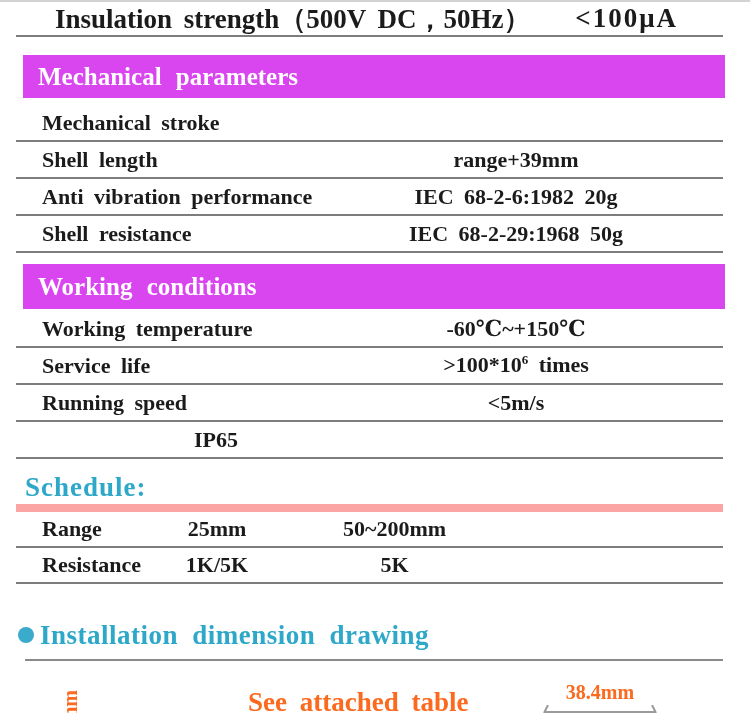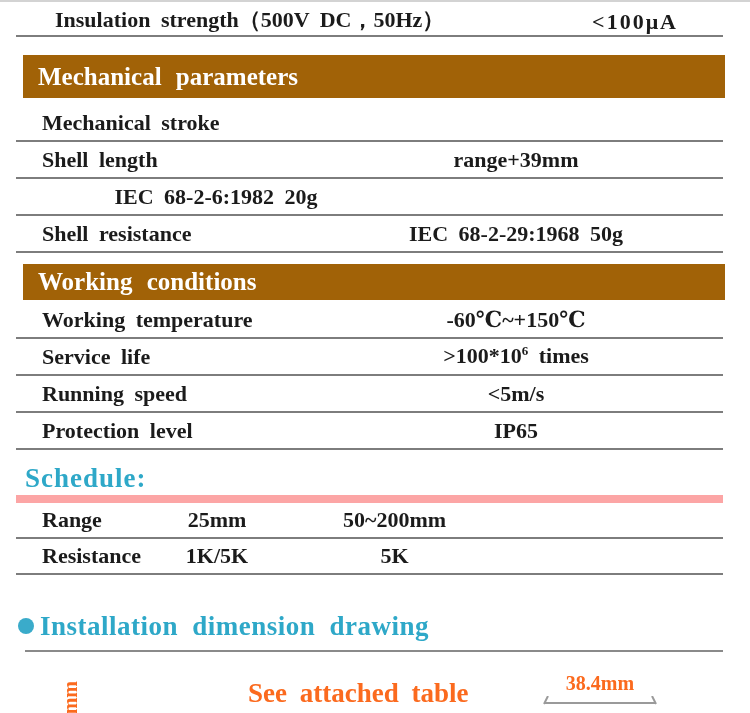--- a/index.html
+++ b/index.html
@@ -11,35 +11,35 @@
     display:flex;flex-direction:column;
     font-family:"Liberation Serif","DejaVu Serif",serif;
     font-weight:700;color:#1b1b1b;
   }
   .top-hairline{position:absolute;top:0;left:0;width:750px;height:2px;background:#d3d3d3;}
 
   
   .spec-top{
     margin:2px 27px 0 16px;height:33px;
     border-bottom:2px solid #7d7d7d;
-    display:flex;align-items:flex-end;
-    font-size:22px;word-spacing:5px;
+    display:flex;align-items:center;
+    font-size:27px;word-spacing:5px;
   }
   .spec-top .lbl{padding-left:39px;}
   .spec-top .val{margin-left:auto;padding-right:45px;letter-spacing:2px;}
 
   
   .bar{
     margin:18px 25px 0 23px;height:43px;
-    background:#a16207;color:#ffffff;
+    background:#d946ef;color:#ffffff;
     display:flex;align-items:center;
     font-size:25px;word-spacing:8px;
     padding-left:15px;box-sizing:border-box;
   }
-  .bar.second{margin-top:11px;height:36px;}
+  .bar.second{margin-top:11px;height:45px;}
 
   
   .table{margin:0 27px 0 16px;}
   .table.mech{padding-top:7px;}
   .table.work{padding-top:2px;}
   .trow{
     height:35px;border-bottom:2px solid #7d7d7d;
     display:flex;align-items:center;font-size:22px;word-spacing:5px;
   }
   .tlabel{flex:0 0 300px;padding-left:26px;box-sizing:border-box;}
@@ -104,20 +104,21 @@
 
   <div class="table mech">
     <div class="trow">
       <span class="tlabel">Mechanical stroke</span>
     </div>
     <div class="trow">
       <span class="tlabel">Shell length</span>
       <span class="tval">range+39mm</span>
     </div>
     <div class="trow">
+      <span class="tlabel">Anti vibration performance</span>
       <span class="tval">IEC 68-2-6:1982 20g</span>
     </div>
     <div class="trow">
       <span class="tlabel">Shell resistance</span>
       <span class="tval">IEC 68-2-29:1968 50g</span>
     </div>
   </div>
 
   <div class="bar second">
     <span>Working conditions</span>
@@ -130,21 +131,20 @@
     </div>
     <div class="trow">
       <span class="tlabel">Service life</span>
       <span class="tval"><span>&gt;100*10</span><sup>6</sup><span> times</span></span>
     </div>
     <div class="trow">
       <span class="tlabel">Running speed</span>
       <span class="tval">&lt;5m/s</span>
     </div>
     <div class="trow">
-      <span class="tlabel">Protection level</span>
       <span class="tval">IP65</span>
     </div>
   </div>
 
   <div class="sched-heading">Schedule:</div>
 
   <div class="sched-table">
     <div class="srow">
       <span class="sc1">Range</span>
       <span class="sc2">25mm</span>

